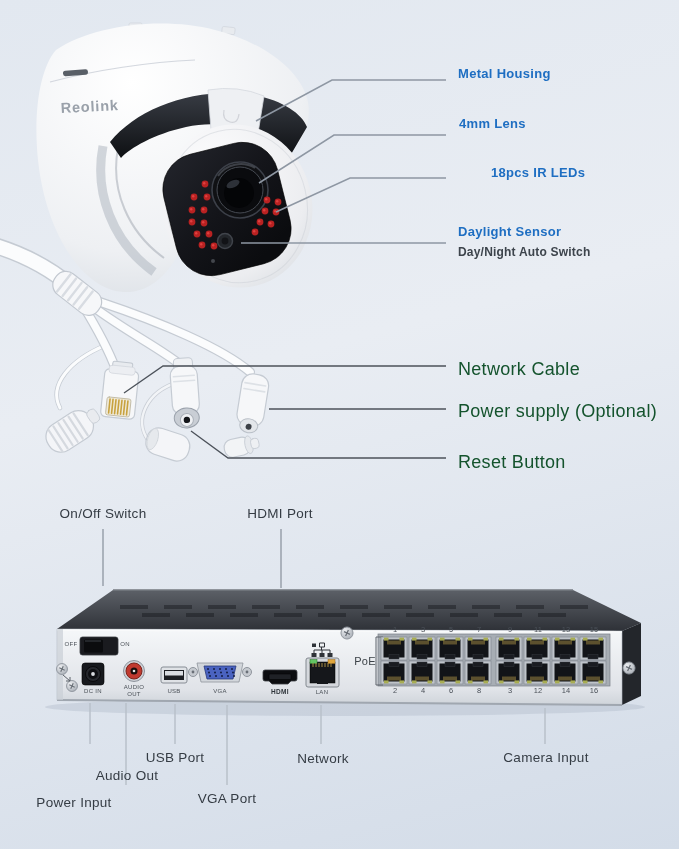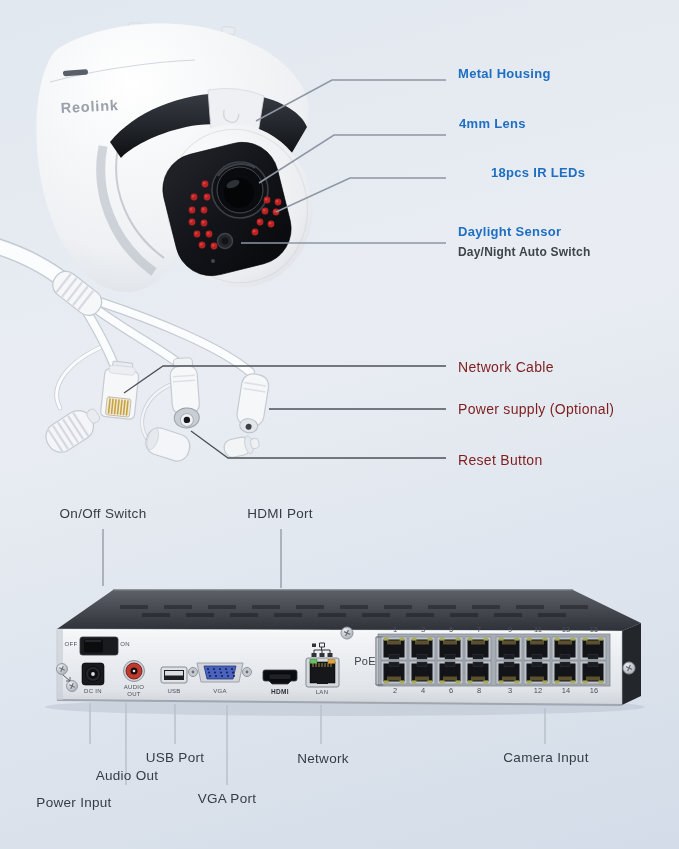--- a/index.html
+++ b/index.html
@@ -7,21 +7,21 @@
     width:679px;height:849px;
     font-family:"Liberation Sans","DejaVu Sans",sans-serif;
     background:linear-gradient(165deg,#e2e8f0 0%,#e9edf3 42%,#d3dce8 100%);
     overflow:hidden;
   }
   #stage{position:relative;width:679px;height:849px;}
   #gfx{position:absolute;left:0;top:0;}
   .lbl{position:absolute;white-space:nowrap;}
   .lbl-blue{font-size:13px;font-weight:700;color:#1e6ec2;letter-spacing:.3px;}
   .lbl-sub{font-size:12px;font-weight:700;color:#3d444c;letter-spacing:.2px;}
-  .lbl-dark{font-size:14px;font-weight:400;color:#7f1d1d;letter-spacing:.3px;text-align:center;}
+  .lbl-dark{font-size:18px;font-weight:400;color:#14532d;letter-spacing:.3px;text-align:center;}
   .lbl-nvr{font-size:13.5px;font-weight:400;color:#353c44;letter-spacing:.3px;transform:translateX(-50%);}
   .mlabel{position:absolute;transform:translateX(-50%);font-size:6px;color:#4a5057;letter-spacing:.3px;white-space:nowrap;}
   .mlabel.b{font-weight:700;font-size:6.5px;color:#2f353b;}
   .num-row{position:absolute;left:381px;width:230px;display:flex;}
   .num-row span{display:block;width:28px;text-align:center;font-size:7.5px;color:#4a5058;}
   .num-row span:nth-child(5){margin-left:3px;}
 </style>
 </head>
 <body>
 

